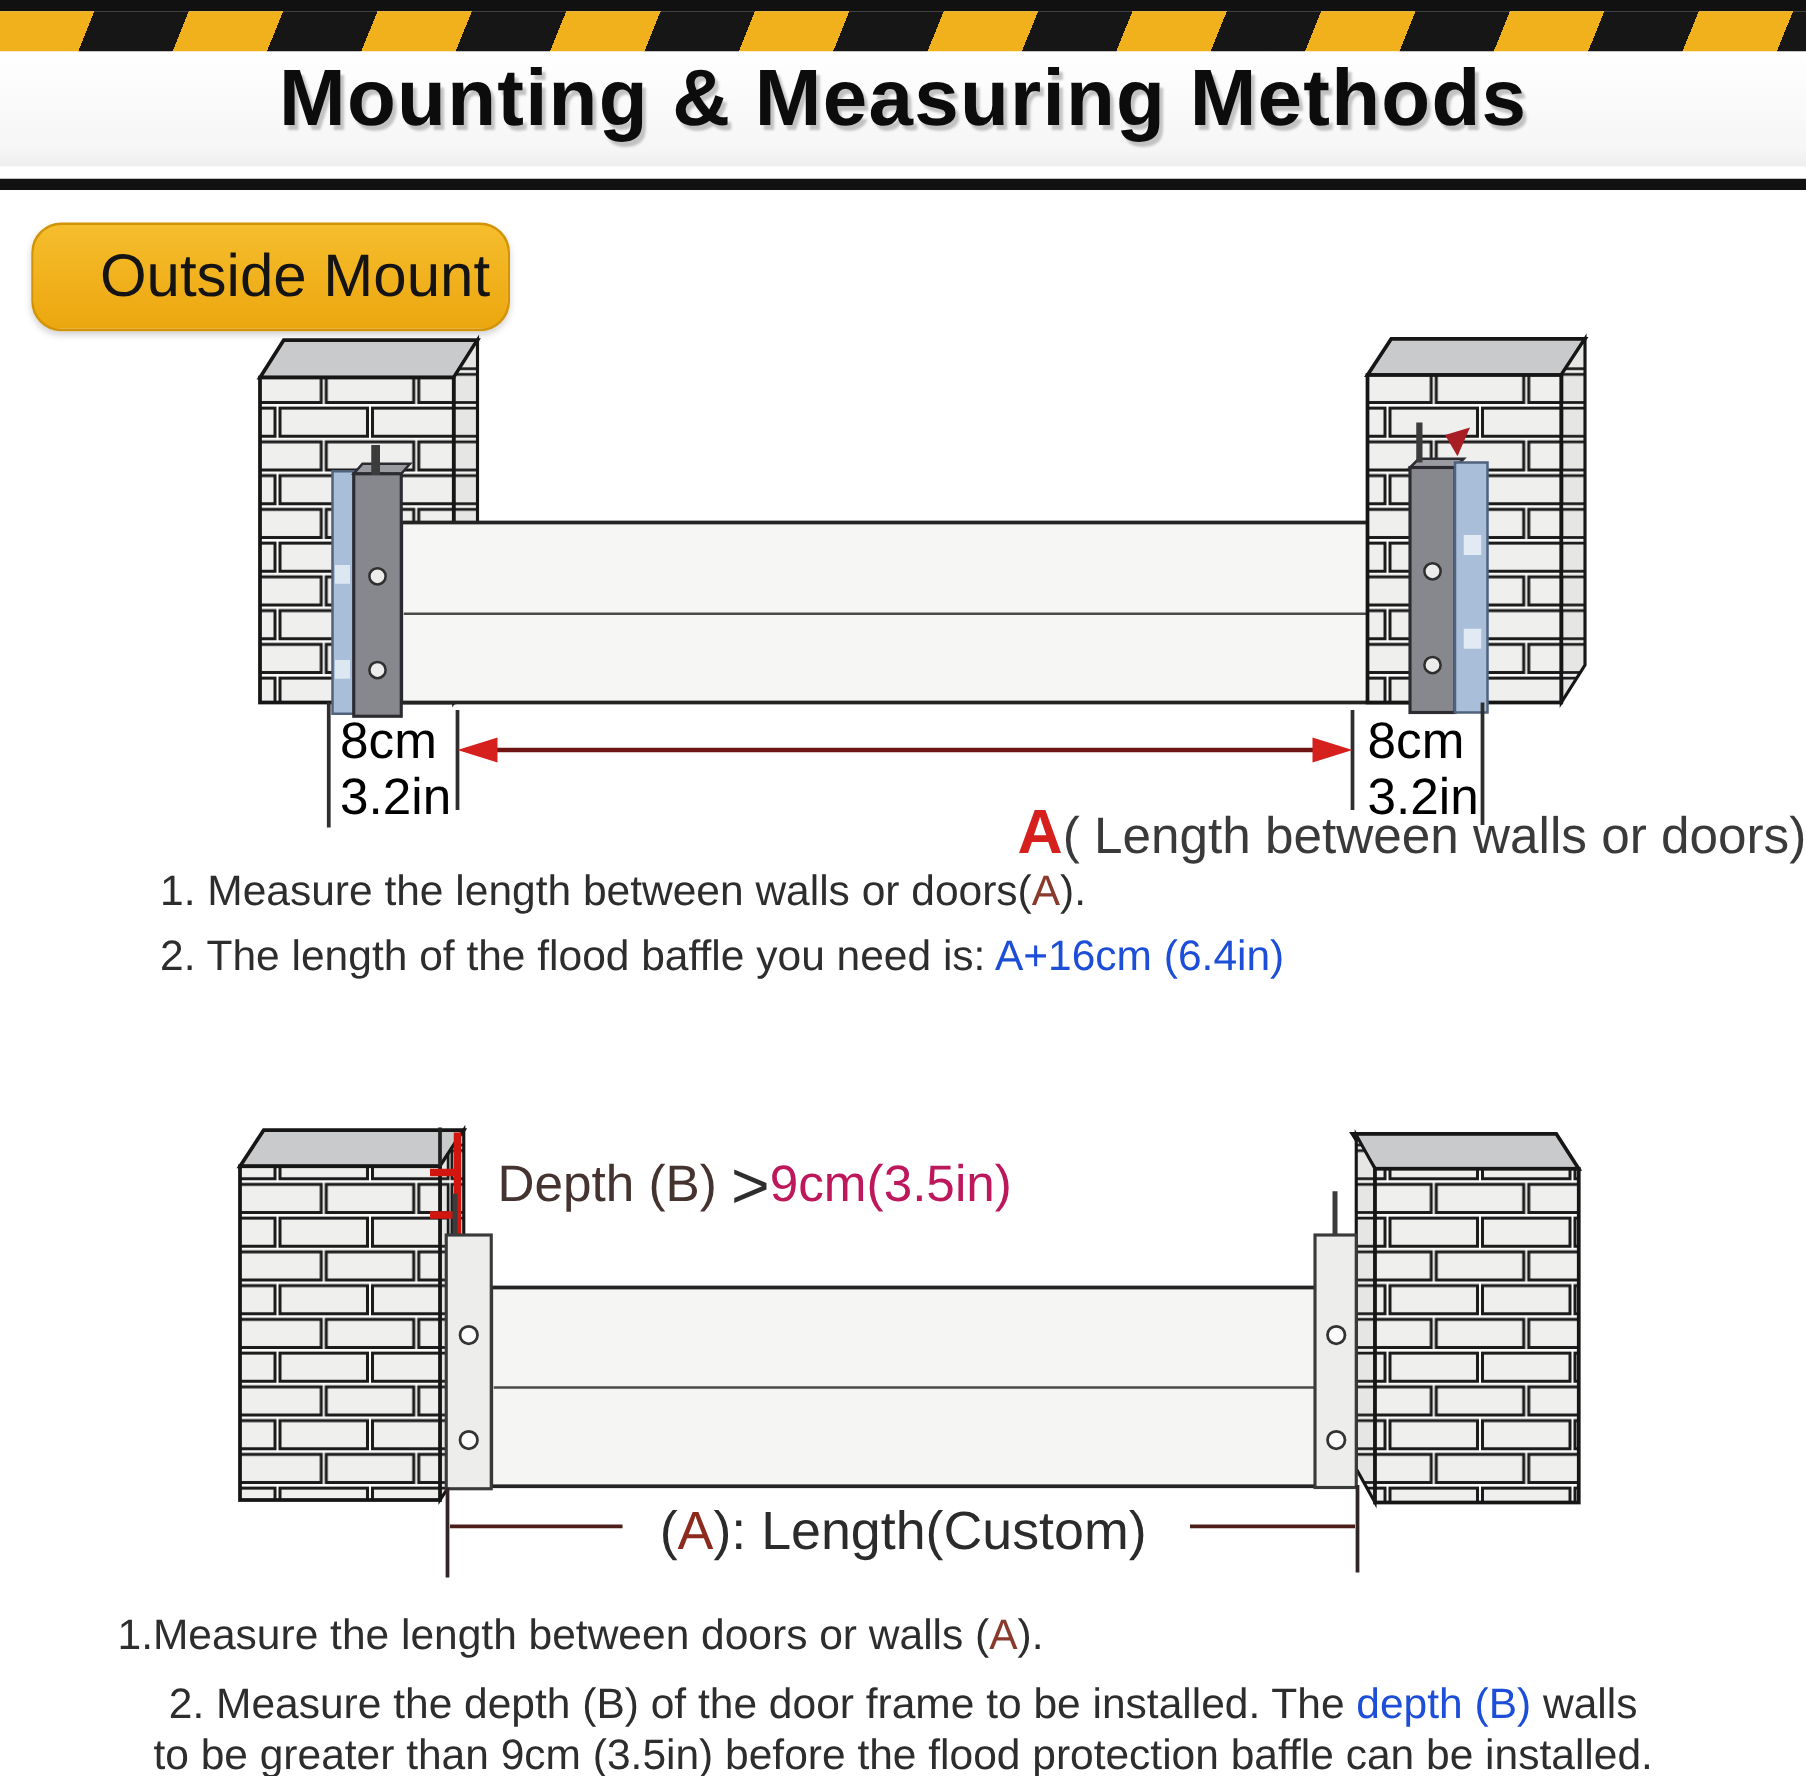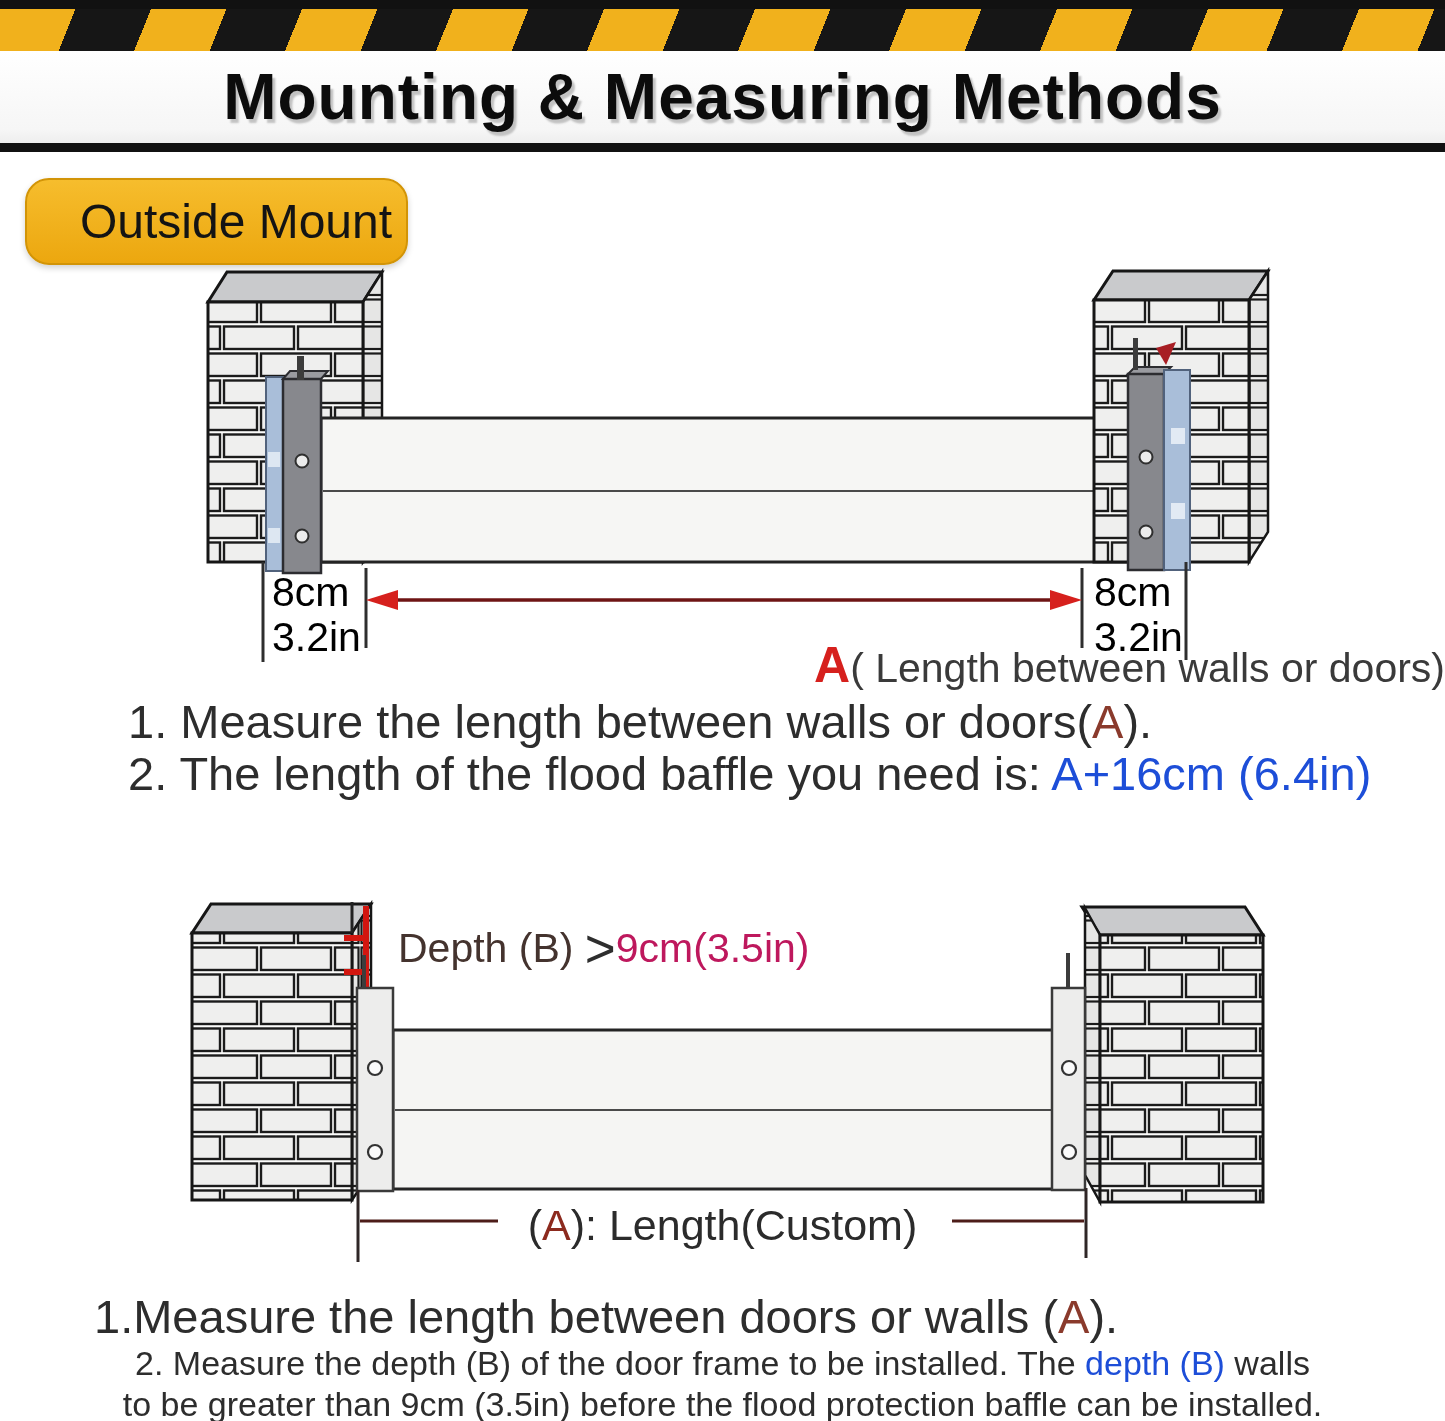--- a/index.html
+++ b/index.html
@@ -6,23 +6,23 @@
   .page {
     position:relative; width:1445px; height:1421px; overflow:hidden;
     background:#ffffff; font-family:"Liberation Sans", sans-serif;
   }
   .abs { position:absolute; }
 
   
   .banner-black-top  { left:0; top:0;    width:1445px; height:9px;  background:#111111; }
   .banner-stripes    { left:0; top:9px;  width:1445px; height:42px;
     background:repeating-linear-gradient(112deg,#f1b11c 0 70px,#161616 70px 140px); }
-  .banner-white      { left:0; top:51px; width:1445px; height:92px;
+  .banner-white      { left:0; top:41px; width:1445px; height:92px;
     background:linear-gradient(180deg,#ffffff 0%,#f6f6f6 85%,#eeeeee 100%);
-    display:flex; align-items:center; justify-content:center; }
+    display:flex; align-items:flex-start; justify-content:center; }
   .banner-title      { font-size:64px; font-weight:bold; color:#0c0c0c;
     letter-spacing:1px; text-shadow:3px 4px 2px #c2c2c2; white-space:nowrap; }
   .banner-black-bottom { left:0; top:143px; width:1445px; height:9px; background:#111111; }
 
   
   .badge {
     width:383px; height:87px; box-sizing:border-box;
     background:linear-gradient(180deg,#f6bd2d 0%,#eca70f 100%);
     border:2px solid #d29407; border-radius:24px;
     display:flex; align-items:center; justify-content:center;
@@ -38,21 +38,21 @@
 
   
   .dim-text  { font-size:41px; color:#000000; line-height:45px; white-space:nowrap; }
   .dim-left  { left:272px;  top:570px; }
   .dim-right { left:1094px; top:570px; }
 
   .span-label { left:0; top:636px; width:1445px; text-align:right;
     font-size:41px; color:#3a3a3a; white-space:nowrap; }
   .span-label .big-a { color:#d6201d; font-weight:bold; font-size:50px; }
 
-  .step { font-size:47px; color:#2d2d2d; white-space:nowrap; }
+  .step { font-size:34px; color:#2d2d2d; white-space:nowrap; }
   .step-out-1 { left:128px; top:694px; }
   .step-out-2 { left:128px; top:746px; }
   .dark-a  { color:#8a3a2c; }
   .maroon  { color:#1d4ed8; }
 
   .depth-note { left:398px; top:918px; font-size:41px; color:#44332e; white-space:nowrap; }
   .depth-note .gt  { font-size:53px; color:#2e2e2e; vertical-align:-5px; }
   .depth-note .val { color:#be185d; }
 
   .len-label { left:0; top:1201px; width:1445px; text-align:center;

